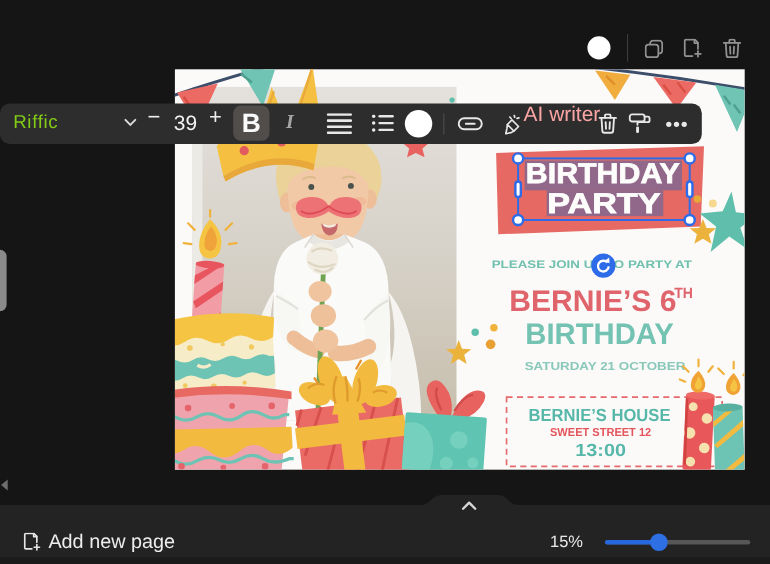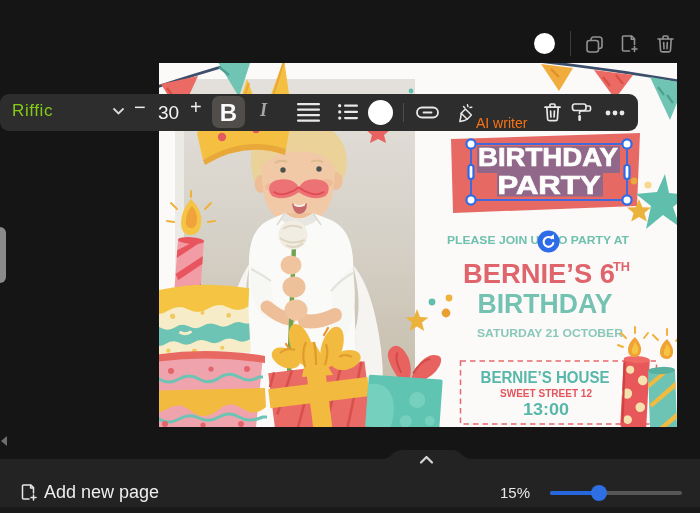--- a/index.html
+++ b/index.html
@@ -273,21 +273,21 @@
   </g>
 </svg>
 </div>
 
 <div id="toolbar">
   <span class="tb" style="left:12px;top:7px;font-size:17px;font-weight:normal;letter-spacing:.6px;color:#84cc16">Riffic</span>
   <svg class="tb" style="left:112px;top:13px" width="13" height="9" viewBox="0 0 13 9">
         <path d="M2 2 L6.5 6.5 L11 2" fill="none" stroke="#D9D9D9" stroke-width="1.8" stroke-linecap="round"></path>
       </svg>
   <span class="tb" style="left:134px;top:2px;font-size:20px;color:#EDEDED">−</span>
-  <span class="tb" style="left:158px;top:8px;font-size:19px;color:#F4F4F4">30</span>
+  <span class="tb" style="left:158px;top:8px;font-size:19px;color:#F4F4F4">39</span>
   <span class="tb" style="left:190px;top:2px;font-size:20px;color:#EDEDED">+</span>
   <span class="tb" style="left:212px;top:2px;width:33px;height:32px;background:#504D4B;border-radius:7px;text-align:center;font-size:24px;font-weight:bold;line-height:34px;color:#FAFAFA">B</span>
   <span class="tb" style="left:260px;top:6px;font-size:18px;font-style:italic;font-family:'Liberation Serif',serif;color:#A6A6A6;font-weight:bold">I</span>
   <svg class="tb" style="left:297px;top:9px" width="24" height="20" viewBox="0 0 24 20">
         <g fill="#E8E8E8">
           <rect x="0" y="0" width="23" height="2.3" rx="1.1"></rect>
           <rect x="0" y="5.5" width="23" height="2.3" rx="1.1"></rect>
           <rect x="0" y="11" width="23" height="2.3" rx="1.1"></rect>
           <rect x="0" y="16.5" width="23" height="2.3" rx="1.1"></rect>
         </g>
@@ -312,21 +312,21 @@
       </svg>
   <svg class="tb" style="left:455px;top:10px" width="19" height="19" viewBox="0 0 19 19">
         <g stroke="#E8E8E8" fill="none" stroke-width="1.5" stroke-linecap="round" stroke-linejoin="round">
           <path d="M6.2 9.2 L12.2 15.2 L9.4 16.6 L4.8 17.6 L5.8 13 Z"></path>
           <path d="M6.2 9.2 L10.4 5 L16.4 11 L12.2 15.2"></path>
           <path d="M8.5 2.5 l1.2 1.2"></path>
           <path d="M12.5 0.8 l0.4 1.8"></path>
           <path d="M16.8 3.2 l-1.8 0.4"></path>
         </g>
       </svg>
-  <span class="tb" style="left:476px;top:21px;font-size:14px;color:#f97316">AI writer</span>
+  <span class="tb" style="left:476px;top:0;font-size:19px;color:#fca5a5">AI writer</span>
   <svg class="tb" style="left:544px;top:9px" width="17" height="19" viewBox="0 0 17 19">
         <g fill="none" stroke="#E8E8E8" stroke-width="1.7" stroke-linecap="round">
           <path d="M1 4.2 H16"></path>
           <path d="M6 4 V2 a1 1 0 0 1 1-1 h3 a1 1 0 0 1 1 1 v2"></path>
           <path d="M2.8 4.5 L3.6 16 a1.8 1.8 0 0 0 1.8 1.7 h6.2 a1.8 1.8 0 0 0 1.8-1.7 L14.2 4.5"></path>
           <path d="M6.6 8 L6.9 14"></path>
           <path d="M10.4 8 L10.1 14"></path>
         </g>
       </svg>
   <svg class="tb" style="left:571px;top:8px" width="21" height="21" viewBox="0 0 21 21">

